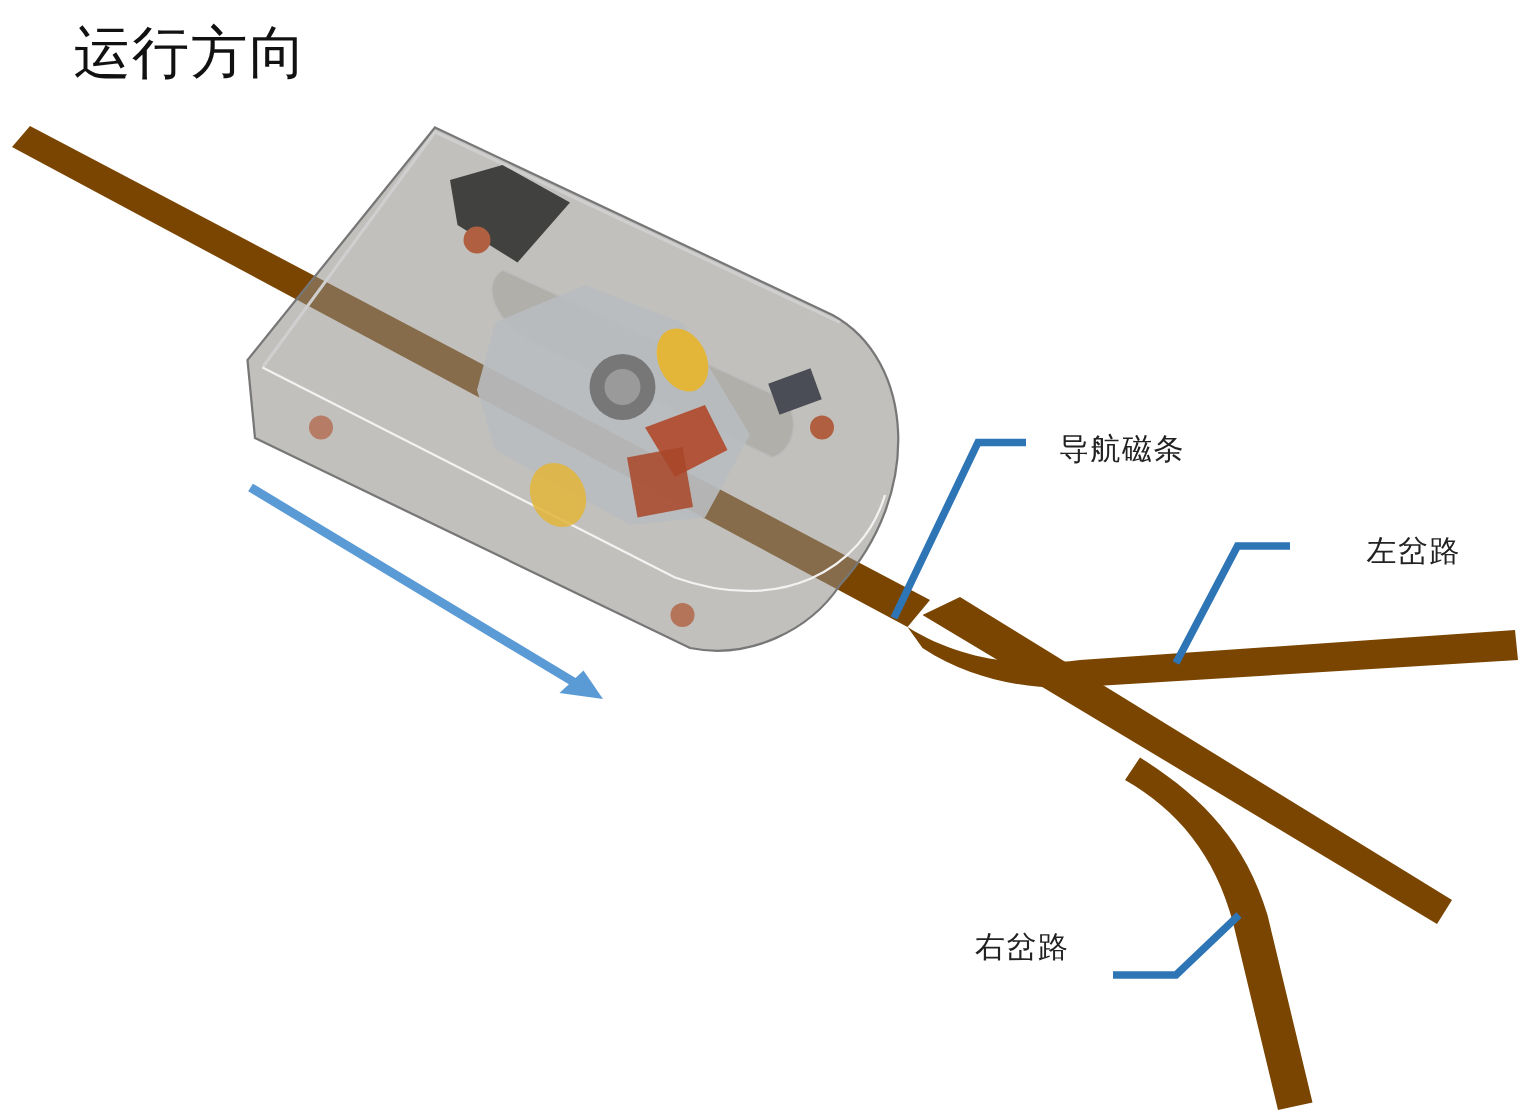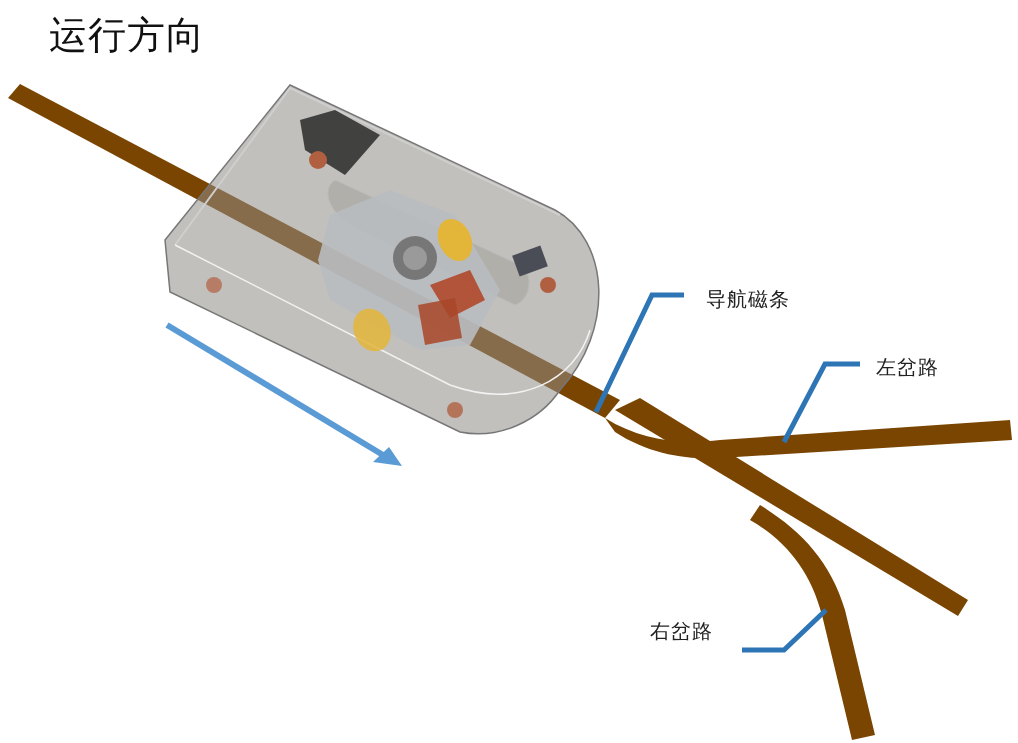--- a/index.html
+++ b/index.html
@@ -61,14 +61,14 @@
 
   <g stroke="#2e75b6" stroke-width="5" fill="none">
     <polyline points="596,412 652,295 684,295"></polyline>
     <polyline points="784,442 825,364 860,364"></polyline>
     <polyline points="742,650 784,650 826,610"></polyline>
   </g>
 </svg>
 
 <div class="title">运行方向</div>
 <div class="label" style="left:706px; top:286px;">导航磁条</div>
-<div class="label" style="left:876px; top:354px;">左岔路</div>
+<div class="label" style="left:911px; top:354px;">左岔路</div>
 <div class="label" style="left:650px; top:618px;">右岔路</div>
 
 </body></html>

